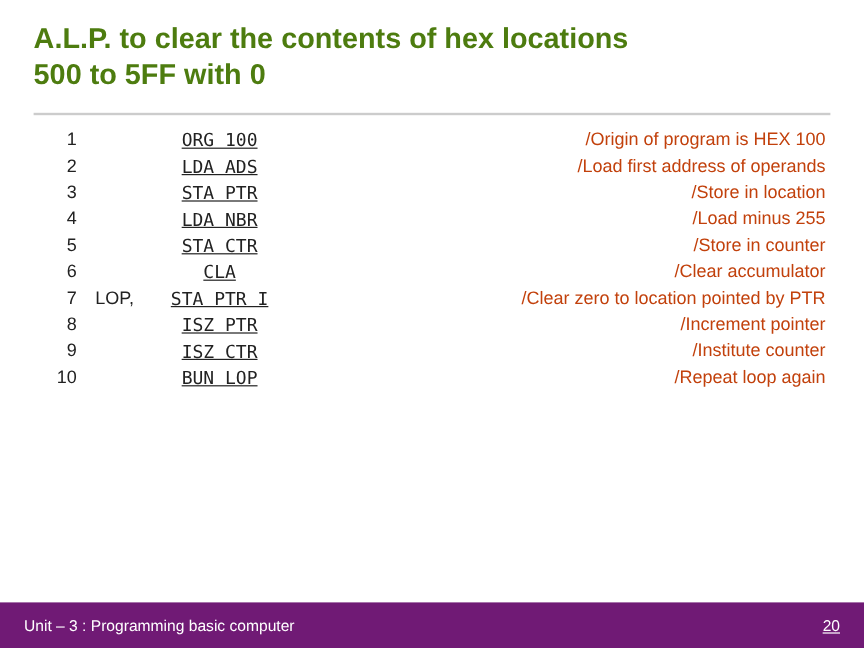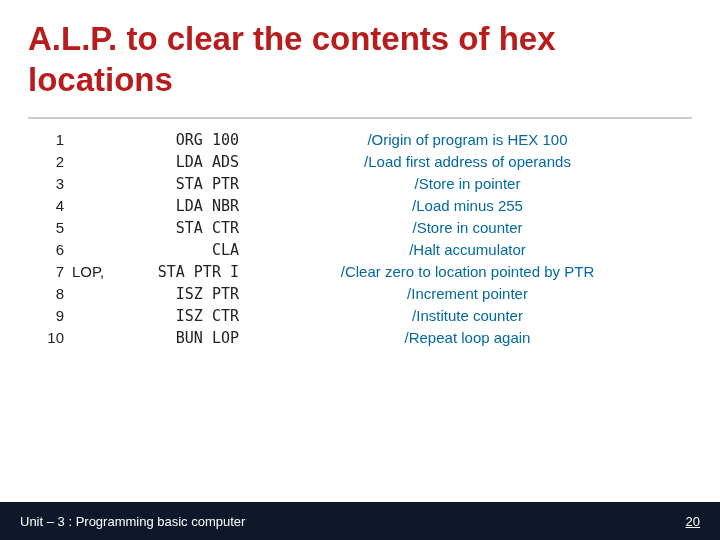--- a/index.html
+++ b/index.html
@@ -15,23 +15,23 @@
       font-family: Arial, sans-serif;
       overflow: hidden;
       position: relative;
     }
 
     .main-content {
       padding: 18px 28px 10px 28px;
     }
 
     .title {
-      font-size: 33px;
+      font-size: 24px;
       font-weight: bold;
-      color: #b91c1c;
+      color: #4d7c0f;
       line-height: 1.25;
       margin-bottom: 16px;
     }
 
     .divider {
       border: none;
       border-top: 2px solid #cccccc;
       margin-bottom: 10px;
     }
 
@@ -50,45 +50,46 @@
 
     .col-num {
       width: 40px;
       text-align: right;
       padding-right: 10px;
       color: #222;
     }
 
     .col-label {
       width: 55px;
-      text-align: left;
+      text-align: center;
       padding-right: 6px;
       color: #222;
     }
 
     .col-instr {
       width: 120px;
-      text-align: right;
+      text-align: center;
       font-family: monospace;
       font-size: 15px;
       padding-right: 16px;
+      text-decoration: underline;
     }
 
     .col-comment {
-      text-align: center;
-      color: #0369a1;
+      text-align: right;
+      color: #c2410c;
     }
 
     .footer {
       position: absolute;
       bottom: 0;
       left: 0;
       right: 0;
       height: 38px;
-      background: #0f172a;
+      background: #701a75;
       display: flex;
       align-items: center;
       justify-content: space-between;
       padding: 0 20px;
     }
 
     .footer-left {
       color: #ffffff;
       font-size: 13px;
     }
@@ -103,20 +104,21 @@
       color: #ffffff;
       font-size: 13px;
     }
   </style>
 </head>
 <body>
 
 <div class="main-content">
   <div class="title">
     <span>A.L.P. to clear the contents of hex locations</span><br>
+    <span>500 to 5FF with 0</span>
   </div>
 
   <hr class="divider">
 
   <table class="code-table">
     <tbody id="table-body">
     <tr>
           <td class="col-num">1</td>
           <td class="col-label"></td>
           <td class="col-instr">ORG 100</td>
@@ -125,39 +127,39 @@
         <tr>
           <td class="col-num">2</td>
           <td class="col-label"></td>
           <td class="col-instr">LDA ADS</td>
           <td class="col-comment">/Load first address of operands</td>
         </tr>
         <tr>
           <td class="col-num">3</td>
           <td class="col-label"></td>
           <td class="col-instr">STA PTR</td>
-          <td class="col-comment">/Store in pointer</td>
+          <td class="col-comment">/Store in location</td>
         </tr>
         <tr>
           <td class="col-num">4</td>
           <td class="col-label"></td>
           <td class="col-instr">LDA NBR</td>
           <td class="col-comment">/Load minus 255</td>
         </tr>
         <tr>
           <td class="col-num">5</td>
           <td class="col-label"></td>
           <td class="col-instr">STA CTR</td>
           <td class="col-comment">/Store in counter</td>
         </tr>
         <tr>
           <td class="col-num">6</td>
           <td class="col-label"></td>
           <td class="col-instr">CLA</td>
-          <td class="col-comment">/Halt accumulator</td>
+          <td class="col-comment">/Clear accumulator</td>
         </tr>
         <tr>
           <td class="col-num">7</td>
           <td class="col-label">LOP,</td>
           <td class="col-instr">STA PTR I</td>
           <td class="col-comment">/Clear zero to location pointed by PTR</td>
         </tr>
         <tr>
           <td class="col-num">8</td>
           <td class="col-label"></td>

